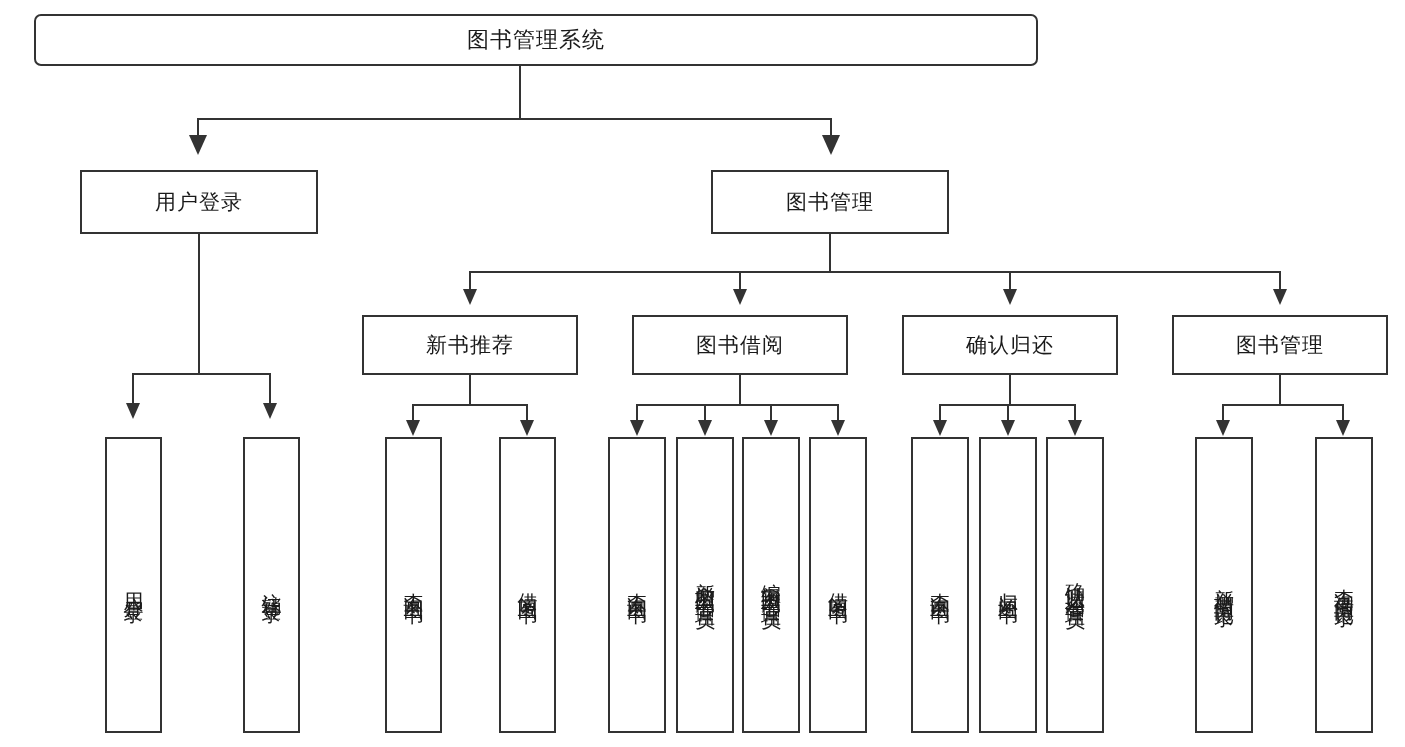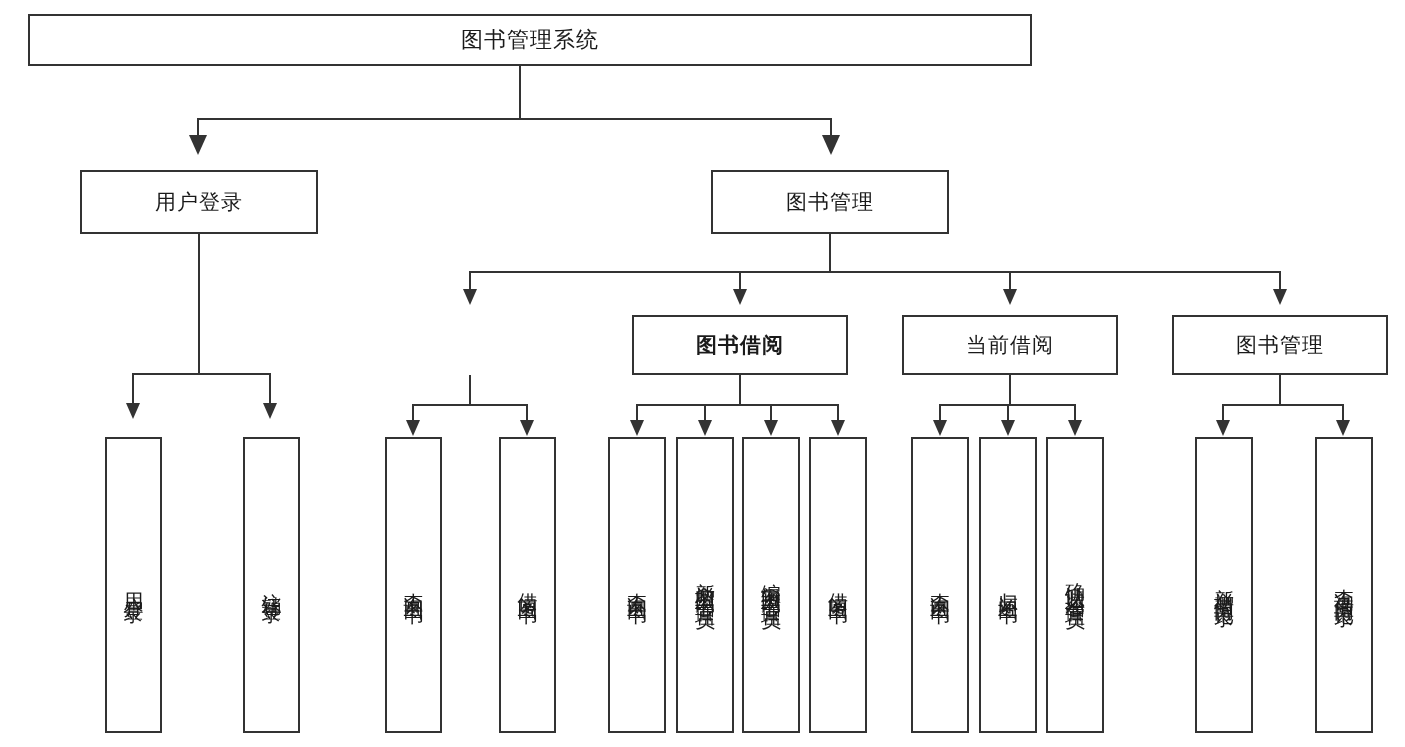--- a/index.html
+++ b/index.html
@@ -72,21 +72,21 @@
     color:#b9b9b9;
     white-space:nowrap;
     letter-spacing:.5px;
   }
 </style>
 </head>
 <body>
 
 <div id="canvas">
 
-  <div class="node h root" style="left:28px;top:14px;width:1004px;height:52px;">
+  <div class="node h root" style="left:34px;top:14px;width:1004px;height:52px;border-radius:7px;">
     <span>图书管理系统</span>
   </div>
 
   <div class="ln v" style="left:519px;top:66px;width:2px;height:53px;"></div>
 
   <div class="ln h" style="left:197px;top:118px;width:635px;height:2px;"></div>
 
   <div class="ln v" style="left:197px;top:118px;width:2px;height:20px;"></div>
   <div class="ln v" style="left:830px;top:118px;width:2px;height:20px;"></div>
   <div class="arrow big" style="left:189px;top:135px;"></div>
@@ -110,25 +110,28 @@
   <div class="ln h" style="left:469px;top:271px;width:812px;height:2px;"></div>
   <div class="ln v" style="left:469px;top:271px;width:2px;height:20px;"></div>
   <div class="ln v" style="left:739px;top:271px;width:2px;height:20px;"></div>
   <div class="ln v" style="left:1009px;top:271px;width:2px;height:20px;"></div>
   <div class="ln v" style="left:1279px;top:271px;width:2px;height:20px;"></div>
   <div class="arrow" style="left:463px;top:289px;"></div>
   <div class="arrow" style="left:733px;top:289px;"></div>
   <div class="arrow" style="left:1003px;top:289px;"></div>
   <div class="arrow" style="left:1273px;top:289px;"></div>
 
-  <div class="node h" style="left:632px;top:315px;width:216px;height:60px;font-weight:bold;">
+  <div class="node h" style="left:362px;top:315px;width:216px;height:60px;">
+    <span>新书推荐</span>
+  </div>
+  <div class="node h" style="left:632px;top:315px;width:216px;height:60px;">
     <span>图书借阅</span>
   </div>
   <div class="node h" style="left:902px;top:315px;width:216px;height:60px;">
-    <span>当前借阅</span>
+    <span>确认归还</span>
   </div>
   <div class="node h" style="left:1172px;top:315px;width:216px;height:60px;">
     <span>图书管理</span>
   </div>
 
   <div class="ln v" style="left:469px;top:375px;width:2px;height:30px;"></div>
   <div class="ln h" style="left:412px;top:404px;width:116px;height:2px;"></div>
   <div class="ln v" style="left:412px;top:404px;width:2px;height:18px;"></div>
   <div class="ln v" style="left:526px;top:404px;width:2px;height:18px;"></div>
   <div class="arrow" style="left:406px;top:420px;"></div>

